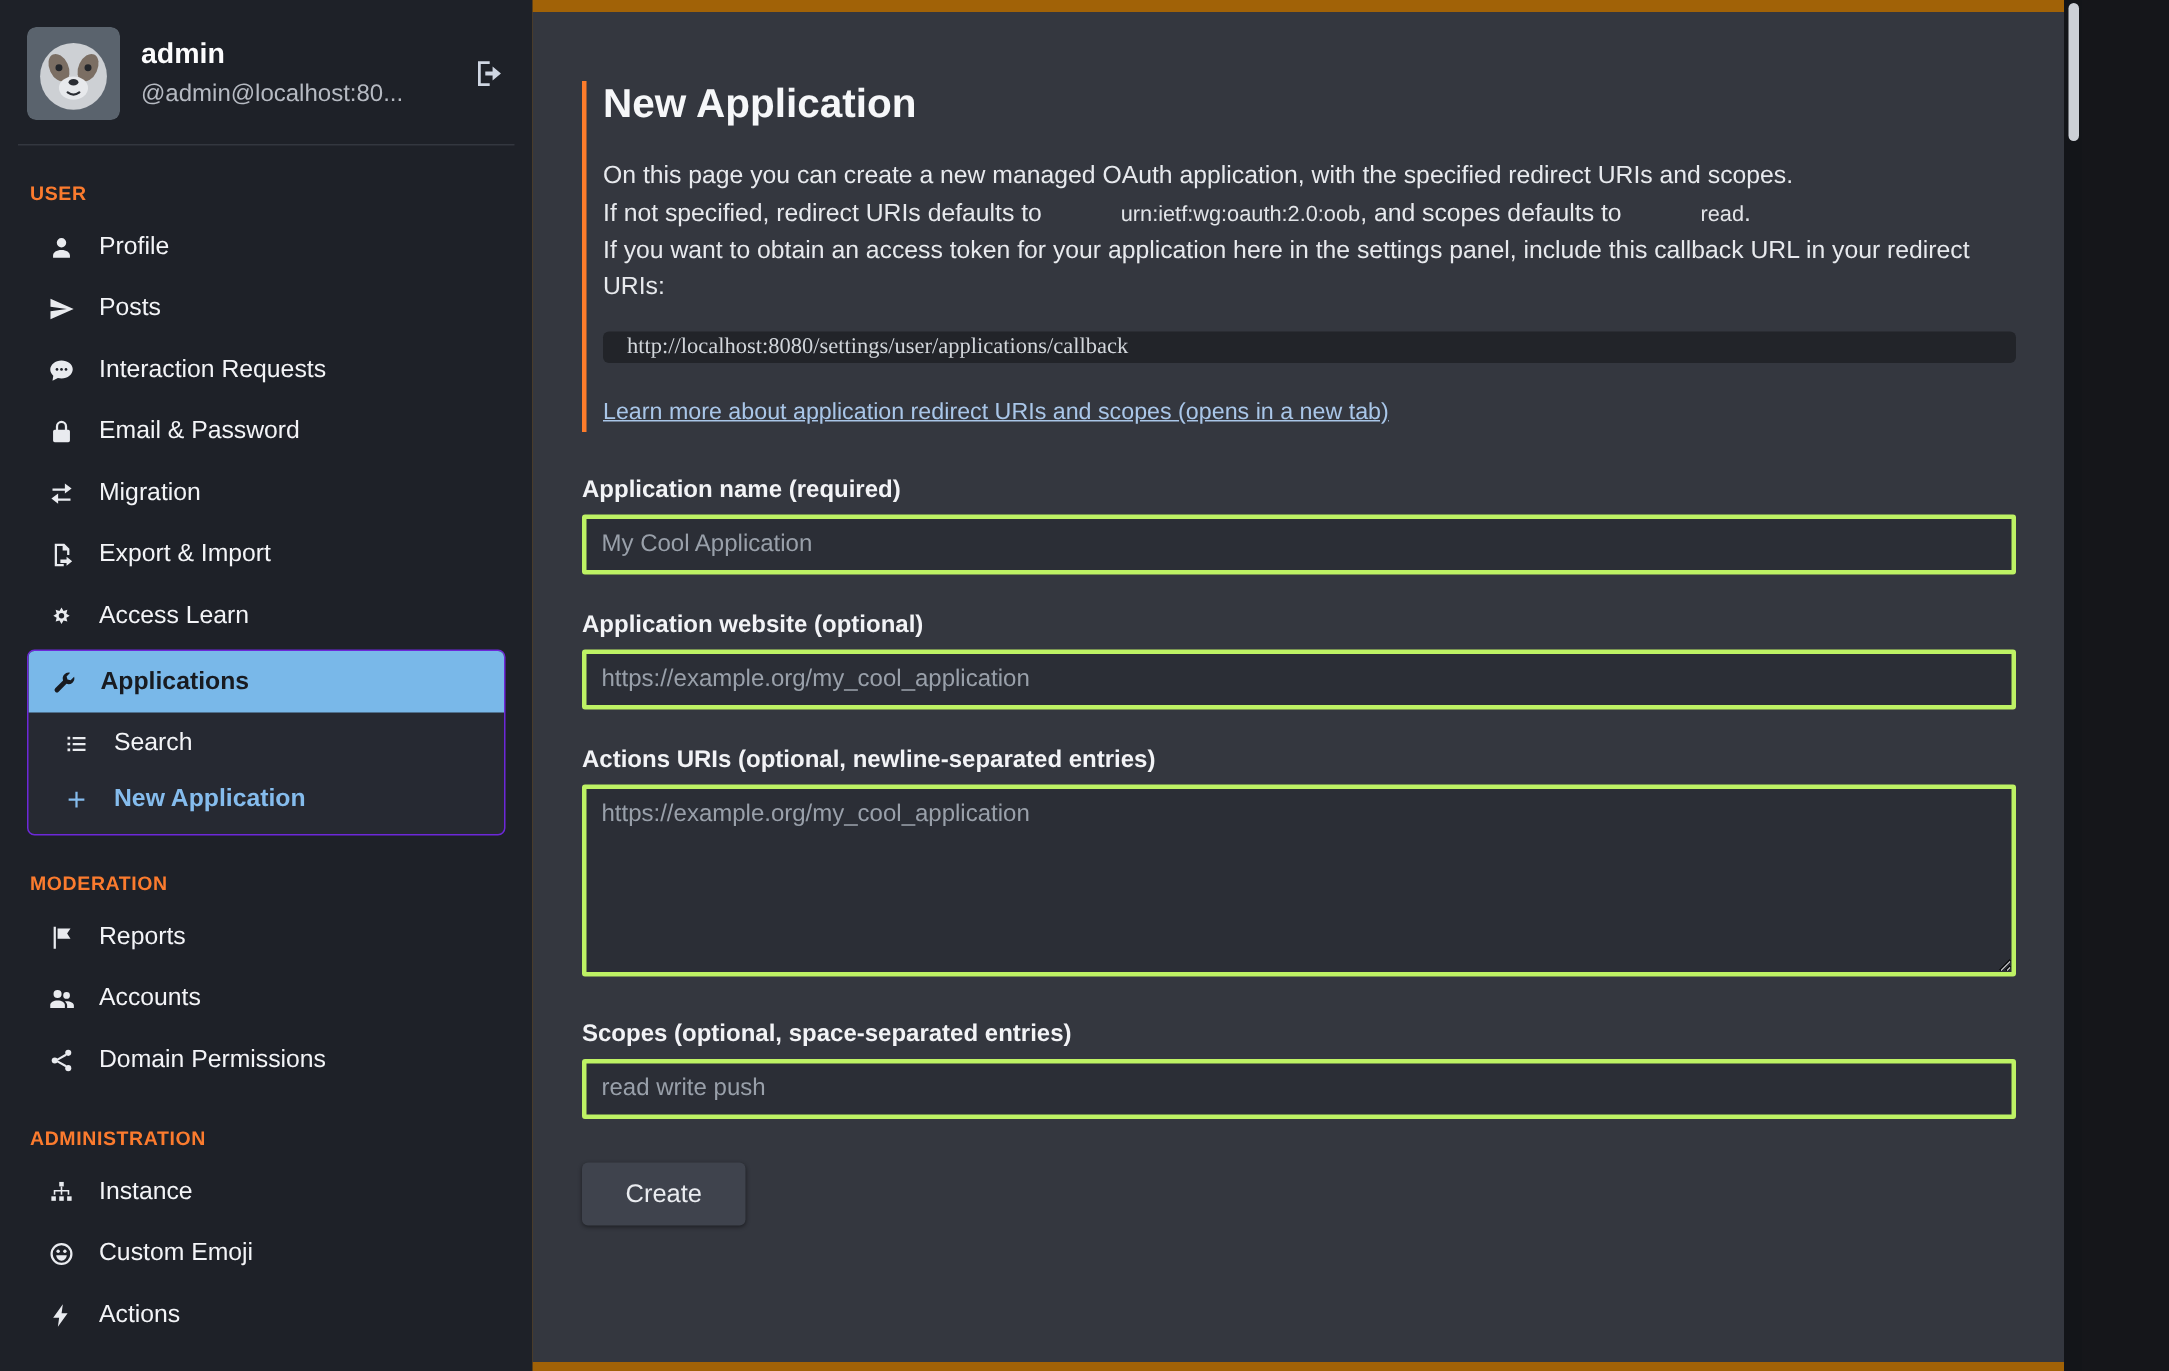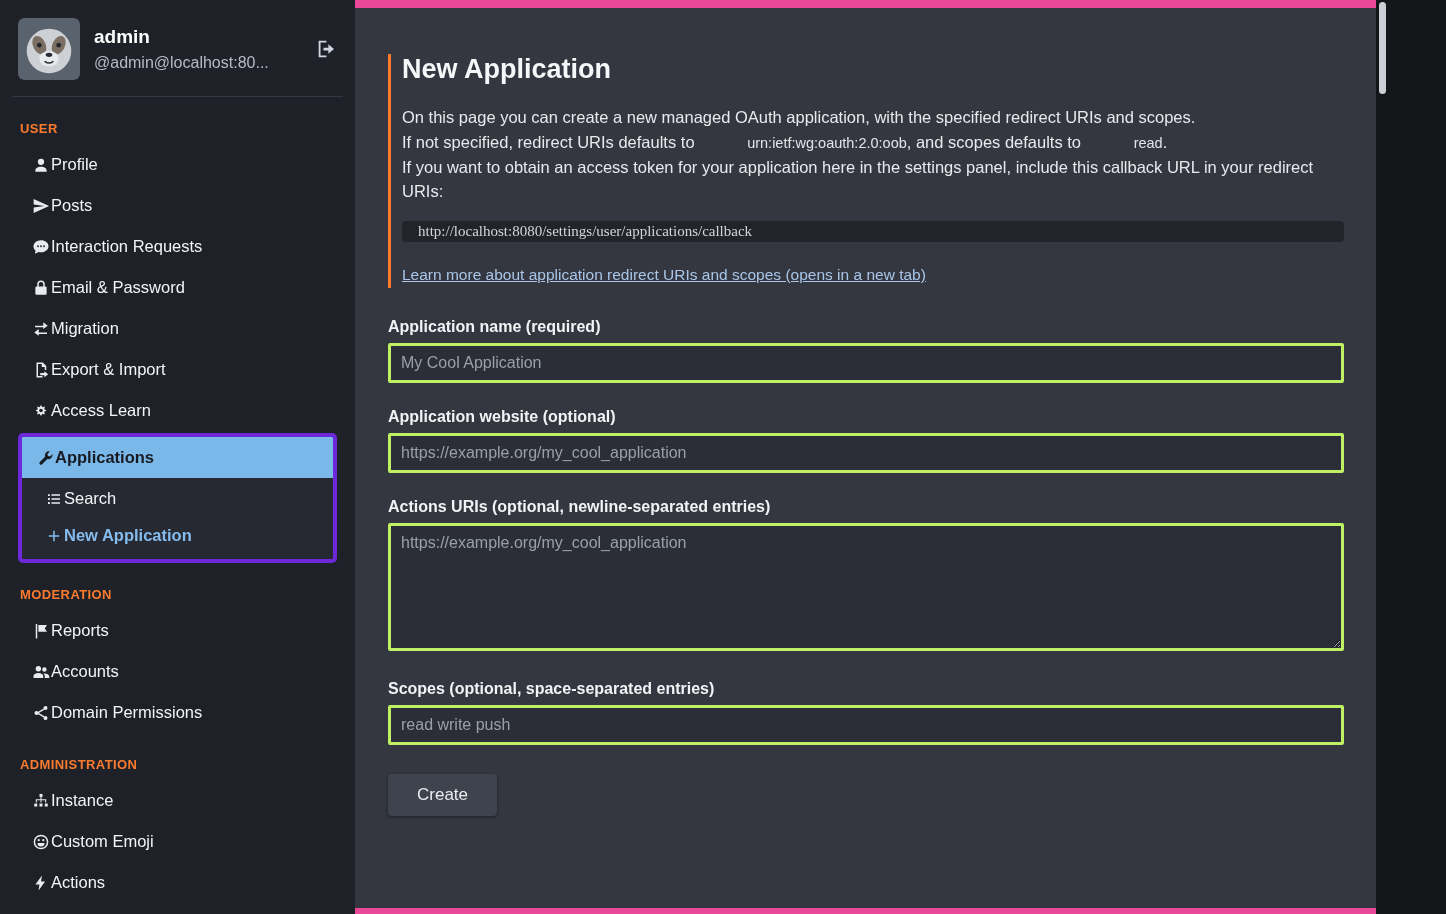--- a/index.html
+++ b/index.html
@@ -1,33 +1,33 @@
 <!DOCTYPE html>
 <html><head>
 <meta charset="utf-8">
 <style>
   html,body{margin:0;padding:0;background:#15161a;}
-  .app{width:1388px;height:914px;display:flex;background:#ec4899;
+  .app{width:1388px;height:914px;display:flex;background:#a16207;
        font-family:"Liberation Sans",sans-serif;overflow:hidden;position:relative;}
 
   
   .sidebar{width:355px;min-width:355px;background:#1e2128;height:914px;overflow:hidden;}
   .user-card{display:flex;align-items:center;gap:14px;margin:10px 12px 0;padding:8px 6px 16px;
              border-bottom:1px solid #33373f;}
   .avatar{width:62px;height:62px;border-radius:6px;overflow:hidden;flex-shrink:0;}
   .uc-text{flex:1;min-width:0;}
   .uc-name{font-weight:700;font-size:19px;color:#fcfcfd;margin-bottom:6px;}
   .uc-handle{font-size:16px;color:#b6bac2;white-space:nowrap;overflow:hidden;}
   .logout{color:#cfd6e2;align-self:center;margin-left:4px;cursor:pointer;display:flex;}
 
   .section-label{color:#fb7b2e;font-weight:700;font-size:13px;margin:24px 20px 8px;letter-spacing:.4px;}
-  .nav-item{display:flex;align-items:center;margin:0 18px;padding:11px 13px;border-radius:4px;
+  .nav-item{display:flex;align-items:center;gap:15px;margin:0 18px;padding:11px 13px;border-radius:4px;
             color:#f3f4f7;font-size:16.5px;cursor:pointer;}
   .nav-item .icon{width:20px;display:flex;justify-content:center;align-items:center;color:#e9ebef;flex-shrink:0;}
-  .nav-group{margin:2px 18px 0;border:4px solid #6d28d9;border-radius:5px;overflow:hidden;background:#262932;}
+  .nav-group{margin:2px 18px 0;border:1px solid #6d28d9;border-radius:5px;overflow:hidden;background:#262932;}
   .nav-group .head{margin:0;border-radius:0;background:#79b8e9;color:#181b21;font-weight:700;}
   .nav-group .head .icon{color:#181b21;}
   .subnav{padding:2px 0 5px;}
   .subnav .nav-item{margin:0;padding:9px 13px 9px 22px;border-radius:0;}
   .subnav .sub-active{color:#85bced;font-weight:700;}
   .subnav .sub-active .icon{color:#85bced;}
 
   
   .main{flex:1;padding:8px 12px 6px 0;box-sizing:border-box;height:914px;}
   .panel{background:#34373f;height:100%;box-sizing:border-box;padding:46px 32px 40px 33px;overflow:hidden;}

